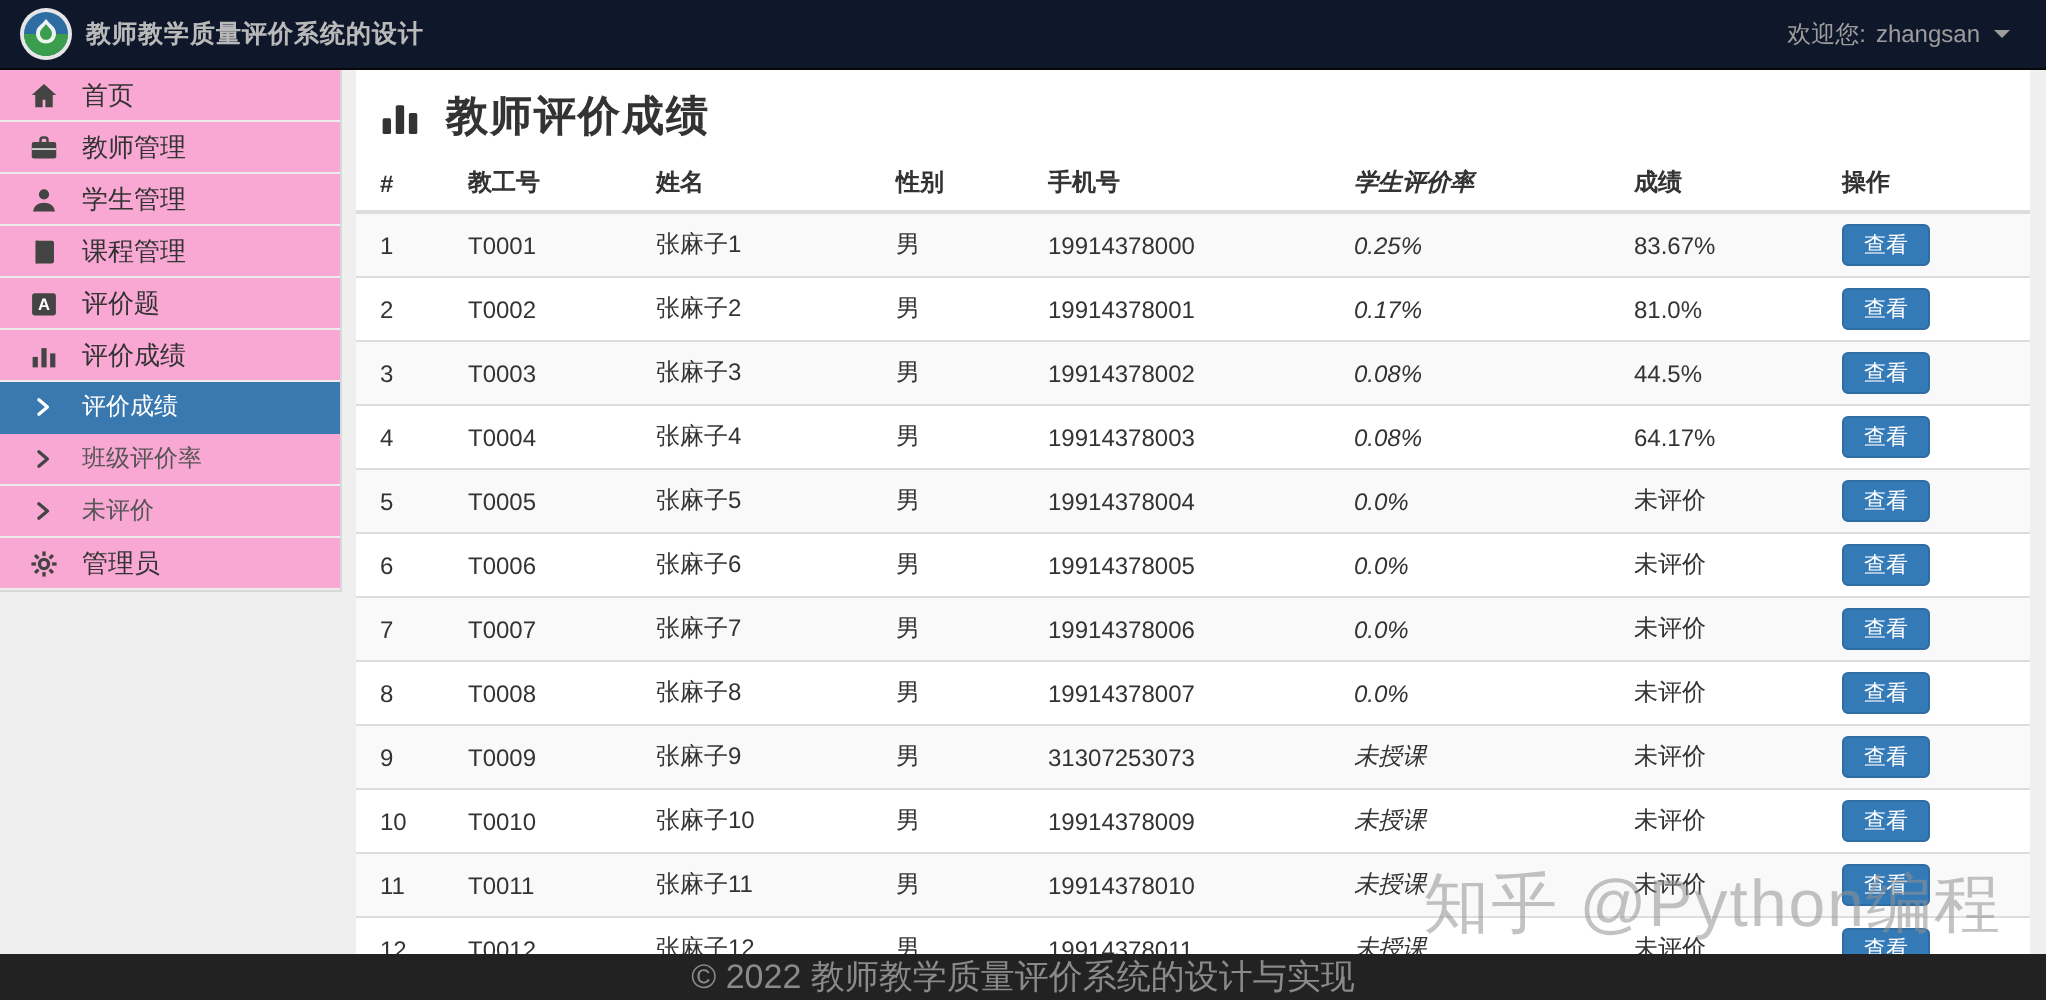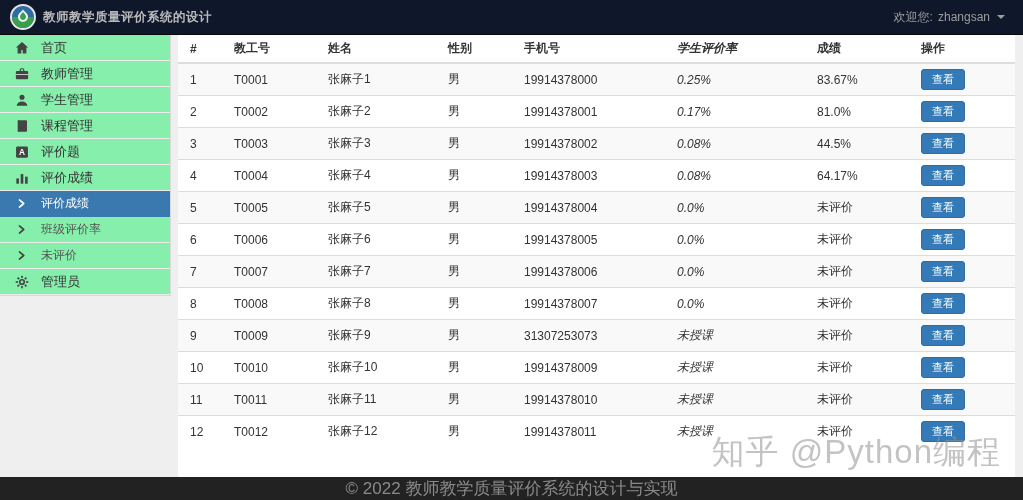--- a/index.html
+++ b/index.html
@@ -15,21 +15,21 @@
   .logo { width:26px; height:26px; display:inline-block; }
   .brand { color:#b9b9b9; font-size:12.5px; font-weight:bold; letter-spacing:.5px; }
   .user-menu { display:flex; align-items:center; gap:5px; color:#9d9d9d; font-size:12px; cursor:pointer; }
   .caret { width:0; height:0; border-left:4px solid transparent; border-right:4px solid transparent;
            border-top:4px solid #9d9d9d; display:inline-block; margin-left:2px; }
 
   
   .sidebar { position:absolute; top:35px; left:0; width:171px; background:#fff;
              border-right:1px solid #d9d9d9; border-bottom:1px solid #d9d9d9; }
   .side-item { display:flex; align-items:center; gap:12px; height:26px; padding:0 10px 0 14px;
-               border-bottom:1px solid #ececec; font-size:13px; color:#333; cursor:pointer; background:#86efac; }
+               border-bottom:1px solid #ececec; font-size:13px; color:#333; cursor:pointer; background:#f9a8d4; }
   .side-item .icon { width:15px; height:15px; display:inline-flex; align-items:center; justify-content:center; color:#444; flex:0 0 15px; }
   .side-item .icon svg { width:14px; height:14px; display:block; }
   .side-item.sub { font-size:12px; color:#555; }
   .side-item.sub .icon svg { width:11px; height:11px; }
   .side-item.active { background:#3a79af; color:#fff; border-bottom-color:#3a79af; }
   .side-item.active .icon { color:#fff; }
 
   
   .content { position:absolute; top:35px; left:178px; width:837px; bottom:23px; background:#fff; overflow:hidden; }
   .page-title-bar { display:flex; align-items:center; gap:12px; padding:9px 12px 6px 12px; }
@@ -180,20 +180,32 @@
               <line x1="2.9" y1="13.1" x2="4.8" y2="11.2"></line>
               <line x1="11.2" y1="4.8" x2="13.1" y2="2.9"></line>
             </g>
           </svg>
         </span>
         <span class="lbl">管理员</span>
       </div>
     </nav>
 
   <main class="content">
+    <div class="page-title-bar">
+      <span class="ticon">
+        <svg viewBox="0 0 16 16">
+            <g fill="#333">
+          <rect x="1" y="8.5" width="3.2" height="6" rx="0.6"></rect>
+          <rect x="6" y="3.5" width="3.2" height="11" rx="0.6"></rect>
+          <rect x="11" y="6.5" width="3.2" height="8" rx="0.6"></rect>
+        </g>
+          </svg>
+      </span>
+      <h1 class="page-title">教师评价成绩</h1>
+    </div>
     <table>
       <thead>
           <tr>
             <th>#</th>
             <th>教工号</th>
             <th>姓名</th>
             <th>性别</th>
             <th>手机号</th>
             <th>学生评价率</th>
             <th>成绩</th>

